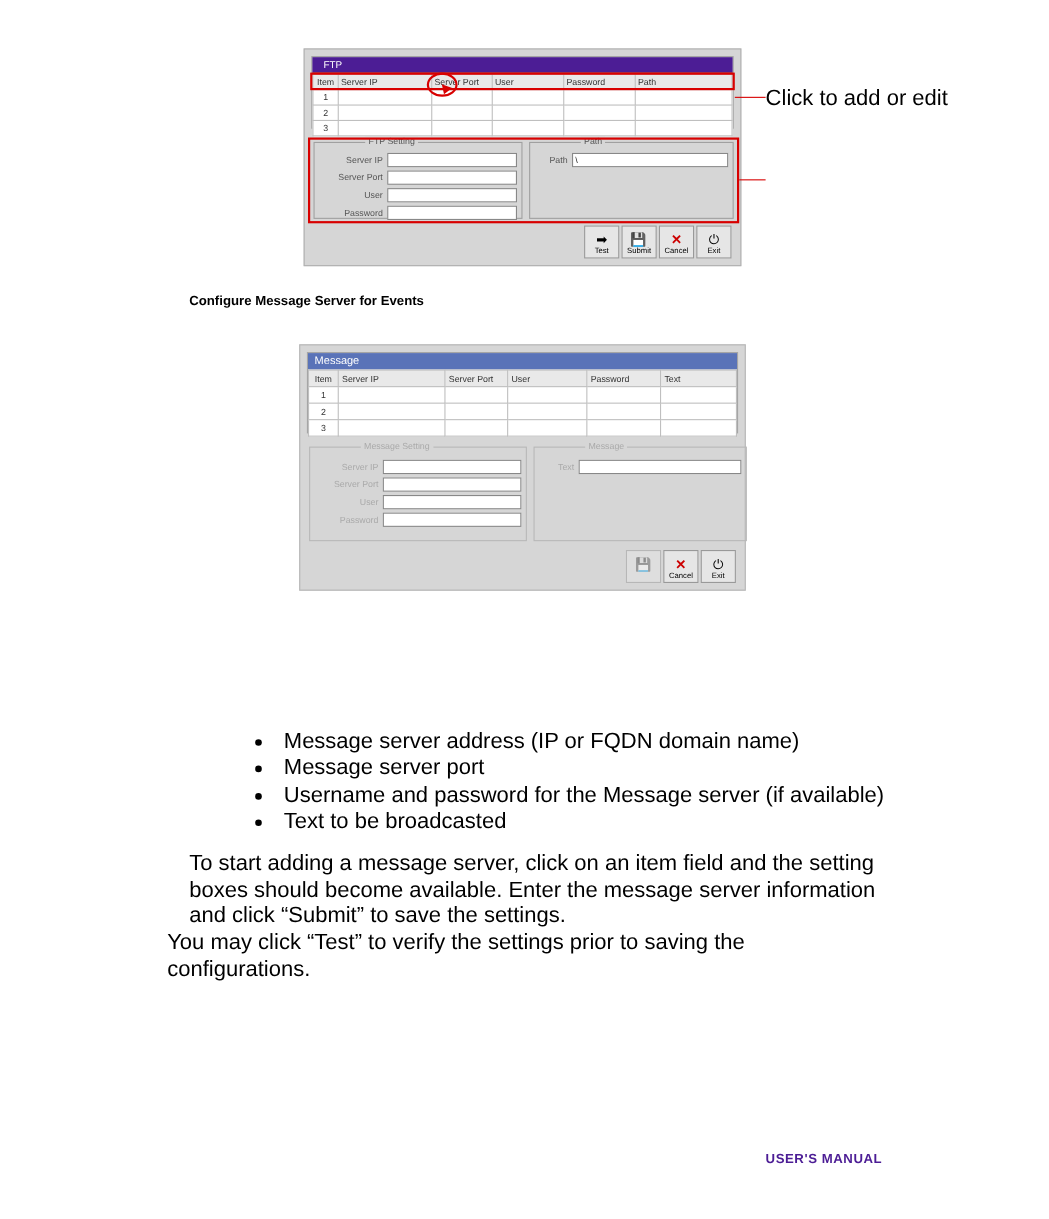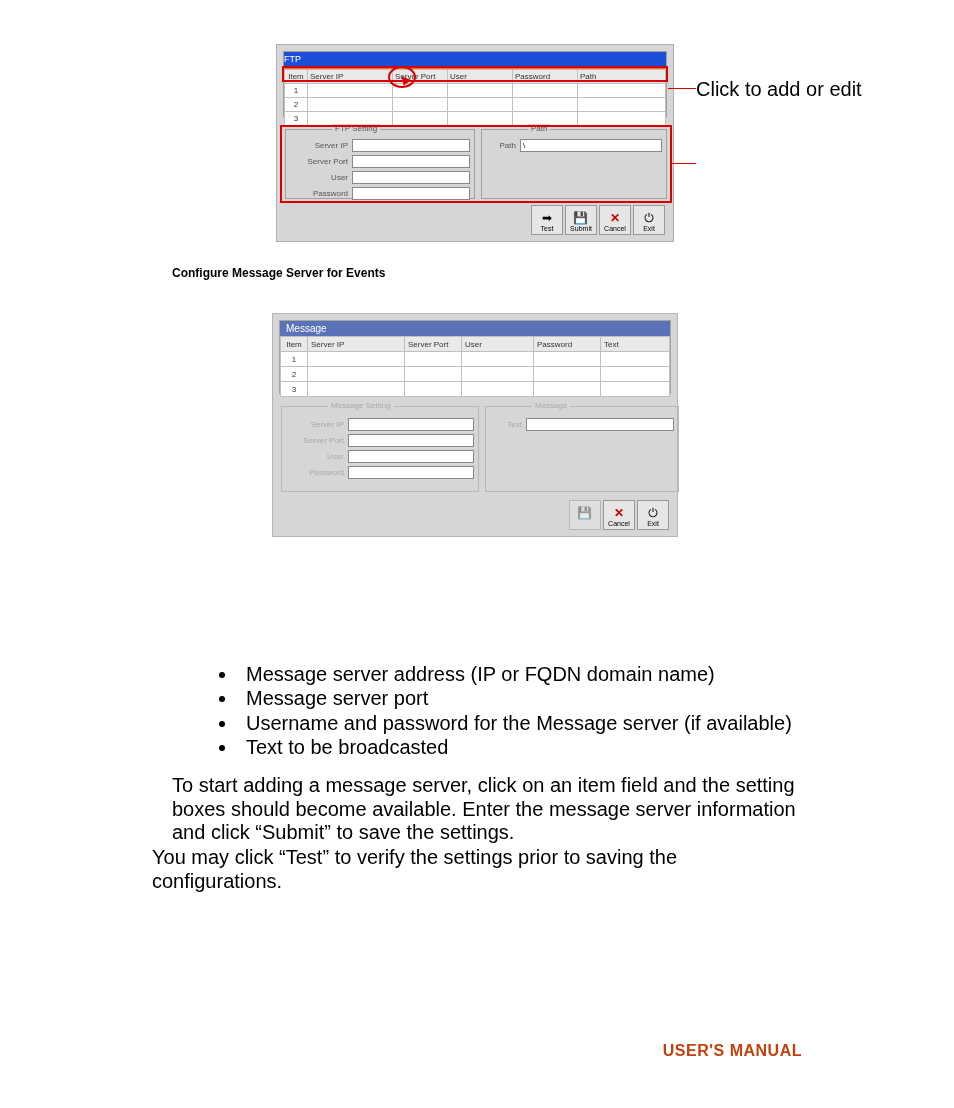--- a/index.html
+++ b/index.html
@@ -29,25 +29,25 @@
     box-sizing: border-box;
   }
   .inner-box {
     position: absolute;
     left: 6px; right: 6px; top: 6px;
     border: 1px solid #a0a0a0;
     background: #d6d6d6;
     box-sizing: border-box;
   }
   .ftp-titlebar {
-    background: #1d4ed8;
+    background: #4c1d95;
     color: #fff;
     font-size: 9px;
-    padding: 2px 0;
-    border-bottom: 3px solid #f97316;
+    padding: 2px 10px;
+    border-bottom: 1px solid #f97316;
   }
   .ftp-table {
     width: 100%;
     border-collapse: collapse;
     font-size: 8px;
     background: #fff;
   }
   .ftp-table th, .ftp-table td {
     border: 1px solid #bfbfbf;
     padding: 1px 2px;
@@ -225,30 +225,30 @@
     line-height: 1.18;
     color: #000;
   }
   .bullets {
     position: absolute;
     left: 214px;
     width: 600px;
     font-size: 20px;
     line-height: 1.22;
   }
-  .bullets li { list-style: disc; margin-left: 24px; padding-left: 8px; }
+  .bullets li { list-style: disc; margin-left: 36px; padding-left: 8px; }
 
   .footer {
     position: absolute;
     right: 152px;
     bottom: 48px;
-    font-size: 16px;
+    font-size: 12px;
     font-weight: bold;
     letter-spacing: 0.5px;
-    color: #c2410c;
+    color: #4c1d95;
   }
 </style>
 </head>
 <body>
 
 <div class="page">
 
   <div class="ftp-panel">
     <div class="inner-box" style="height:66px;">
       <div class="ftp-titlebar">FTP</div>

